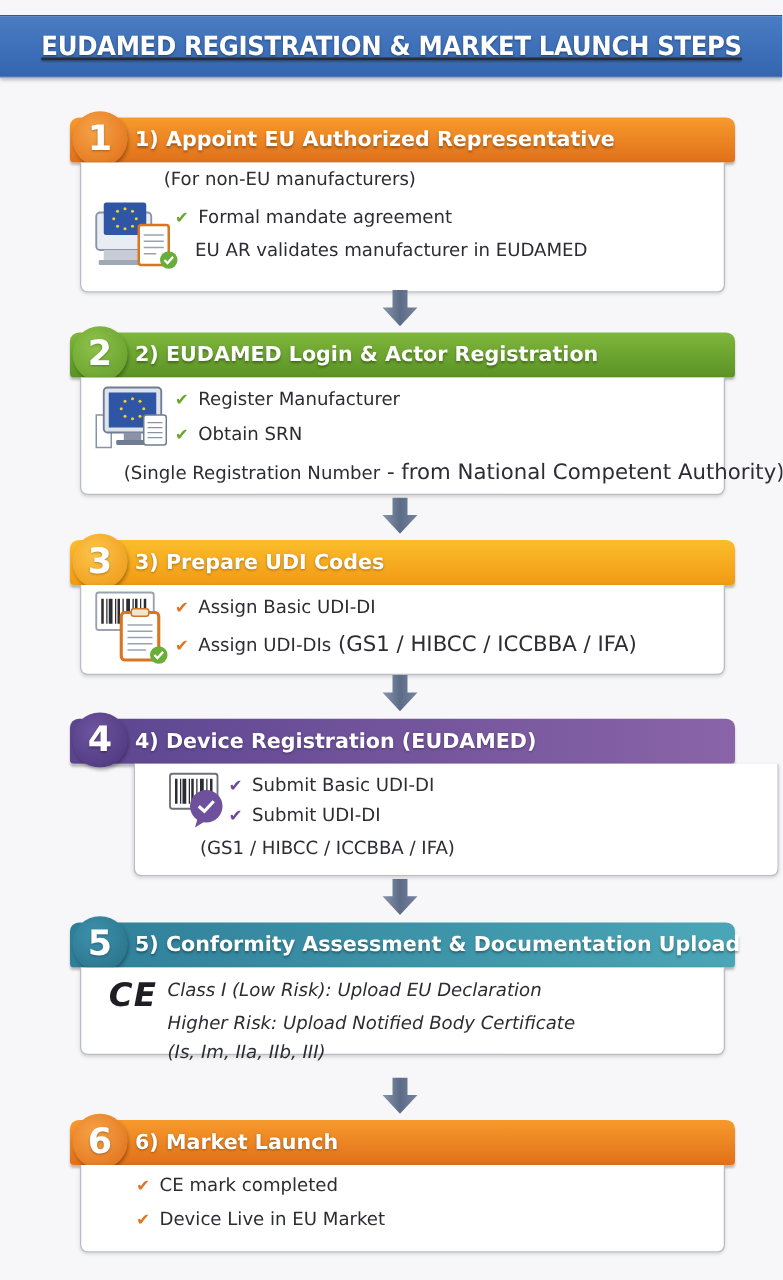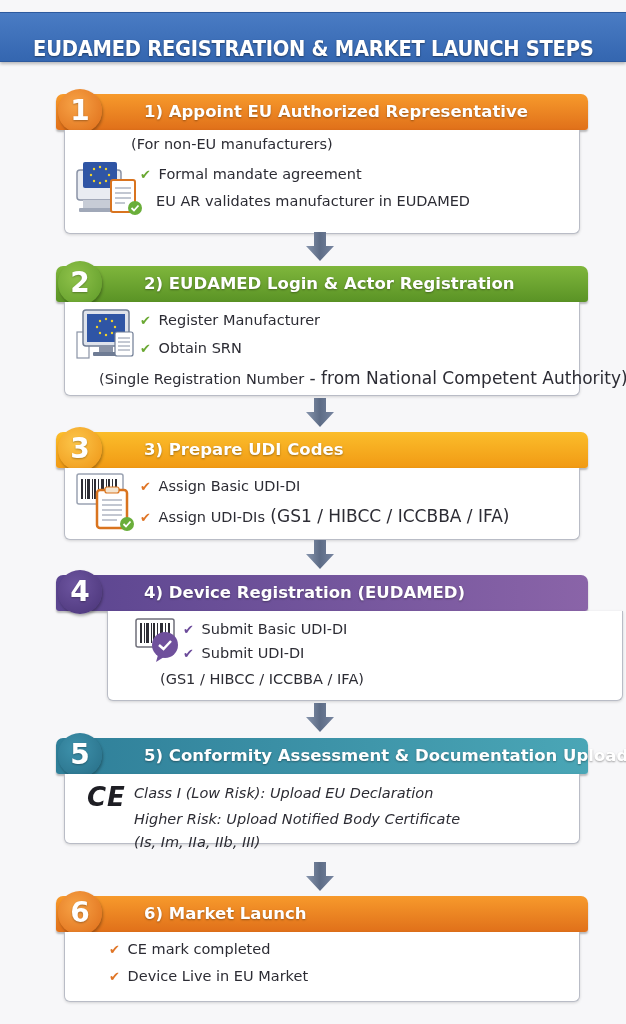--- a/index.html
+++ b/index.html
@@ -4,21 +4,21 @@
 <style>
   * { box-sizing: border-box; margin: 0; padding: 0; }
   html, body { width: 626px; height: 1024px; background: #f7f7f9; overflow: hidden; }
   body { font-family: "DejaVu Sans", "Liberation Sans", sans-serif; color: #2c2c34; position: relative; }
 
   .title-bar {
     position: absolute; left: 0; top: 12px; width: 626px; height: 50px;
     background: linear-gradient(#4a7cc4, #3466b0);
     border-top: 1px solid #2d5a9e; border-bottom: 1px solid #2d5a9e;
     box-shadow: 0 2px 3px rgba(0,0,0,0.25);
-    display: flex; align-items: flex-end; justify-content: center;
+    display: flex; align-items: center; justify-content: center; text-decoration: underline;
   }
   .title-bar span {
     color: #fff; font-weight: bold; font-size: 21px; letter-spacing: -0.3px;
     text-shadow: 0 1px 2px rgba(0,0,0,0.45);
     font-family: "DejaVu Sans", sans-serif;
     transform: scaleX(0.93); display: inline-block; white-space: nowrap;
   }
 
   .step { position: absolute; left: 56px; width: 532px; }
   .banner {
@@ -26,21 +26,20 @@
     border-radius: 7px 7px 3px 3px;
     box-shadow: 0 2px 2px rgba(0,0,0,0.25);
   }
   .banner::before, .banner::after {
     content: ""; position: absolute; bottom: -6px; width: 10px; height: 8px; z-index: -1;
   }
   .banner-label {
     position: absolute; left: 52px; top: 0; height: 36px; line-height: 36px;
     color: #fff; font-weight: bold; font-size: 16.5px; white-space: nowrap;
     text-shadow: 0 1px 2px rgba(0,0,0,0.35);
-    margin-left: 36px;
   }
   .num-circle {
     position: absolute; left: 2px; top: -5px; width: 44px; height: 44px; border-radius: 50%;
     color: #fff; font-weight: bold; font-size: 28px; text-align: center; line-height: 44px;
     box-shadow: 1px 2px 3px rgba(0,0,0,0.3);
     text-shadow: 0 1px 2px rgba(0,0,0,0.3);
   }
   .card {
     position: absolute; left: 8px; top: 36px; width: 516px;
     background: #fff; border: 1px solid #b9bcc6; border-top: none;

